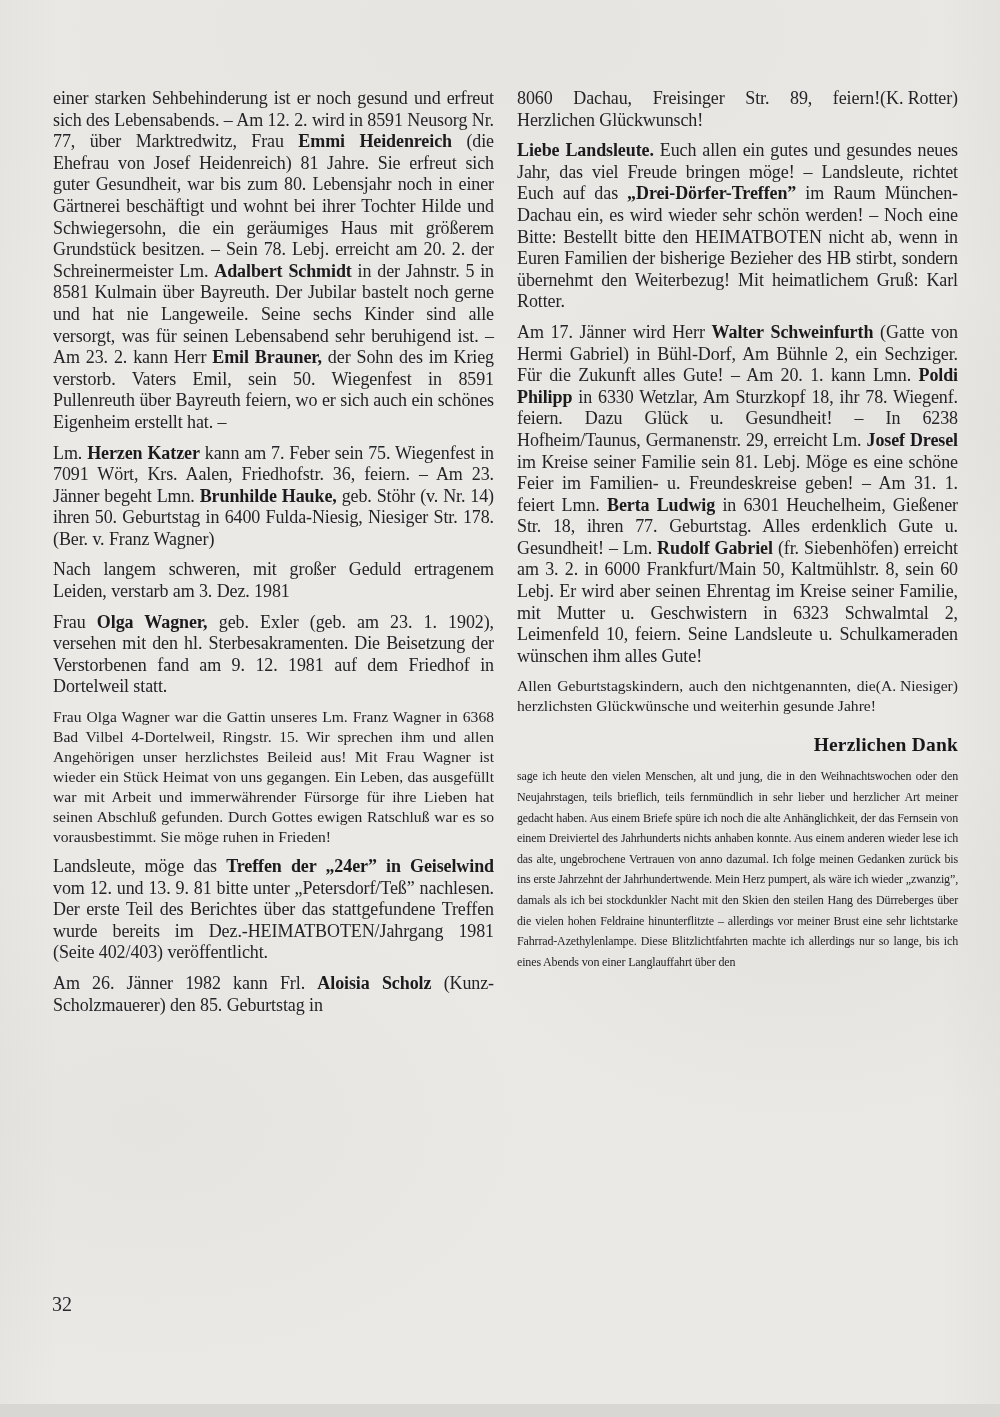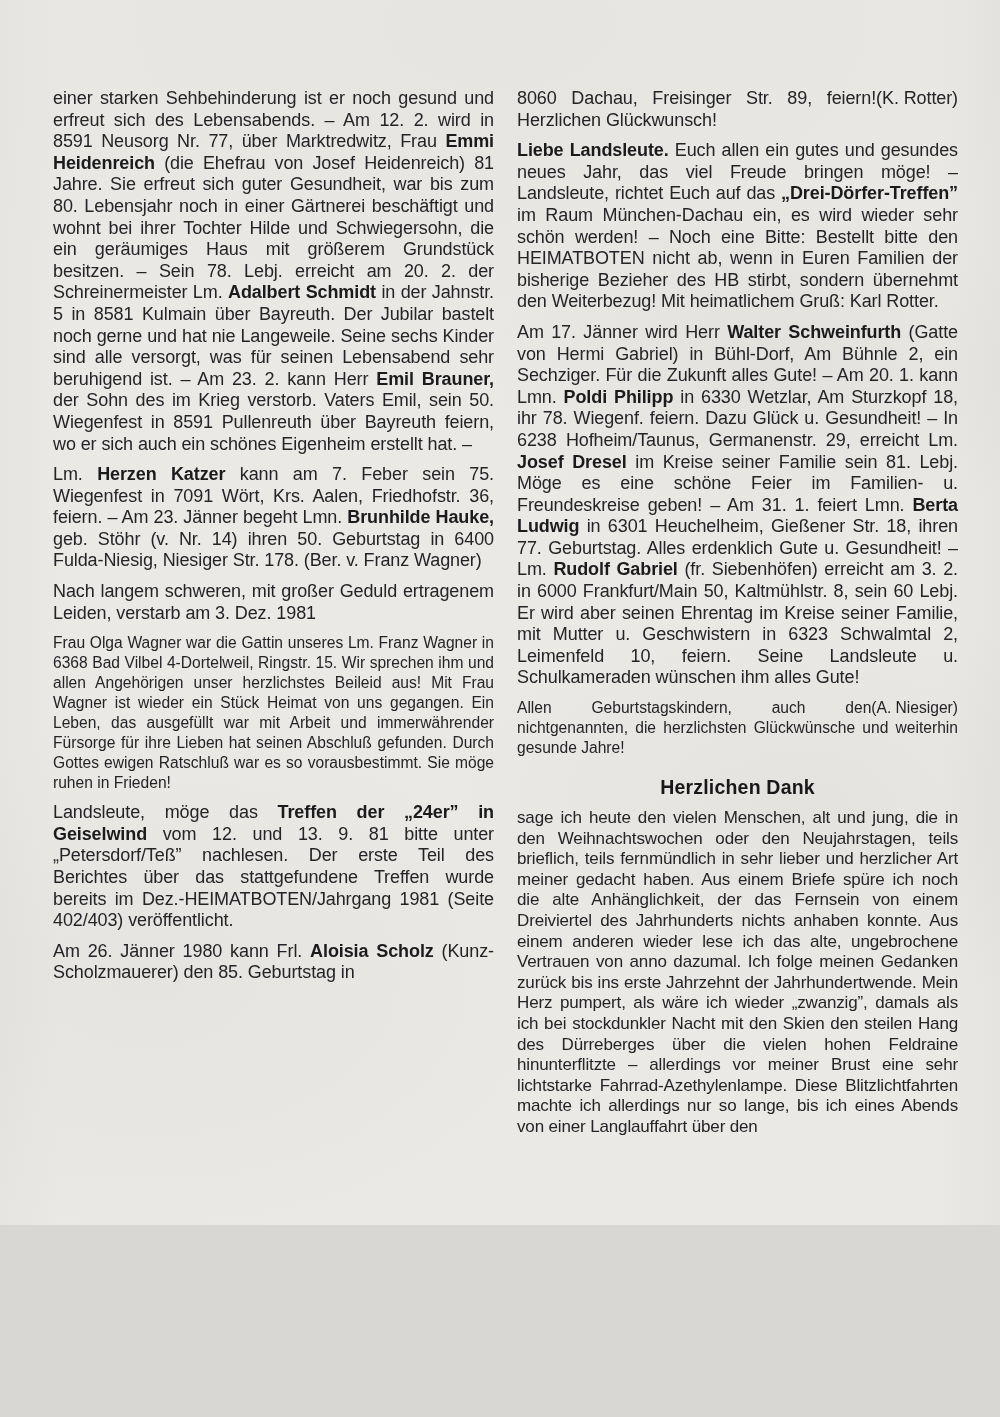--- a/index.html
+++ b/index.html
@@ -1,30 +1,30 @@
 <!DOCTYPE html>
 <html lang="de"><head>
 <meta charset="utf-8">
 <style>
   html, body { margin: 0; padding: 0; }
   body { background: #d8d7d3; }
   .page {
     position: relative;
     width: 1000px;
-    height: 1225px;
+    height: 1404px;
     margin: 0 auto;
     overflow: hidden;
     background-color: #eae9e5;
     background-image:
       radial-gradient(ellipse 420px 260px at 78% 30%, rgba(120,120,118,0.07), rgba(0,0,0,0) 70%),
       radial-gradient(ellipse 500px 300px at 80% 66%, rgba(120,120,118,0.06), rgba(0,0,0,0) 70%),
       radial-gradient(ellipse 600px 380px at 15% 80%, rgba(130,130,128,0.05), rgba(0,0,0,0) 70%),
       radial-gradient(ellipse 900px 500px at 50% 2%, rgba(140,140,138,0.05), rgba(0,0,0,0) 75%),
       linear-gradient(90deg, rgba(150,150,148,0.05) 0%, rgba(0,0,0,0) 6%, rgba(0,0,0,0) 94%, rgba(150,150,148,0.07) 100%);
-    font-family: Liberation Sans, sans-serif;
+    font-family: Liberation Serif, serif;
     color: #242428;
   }
   .col {
     position: absolute;
     top: 88px;
     width: 441px;
     text-align: justify;
     font-size: 18px;
     line-height: 21.6px;
     letter-spacing: -0.1px;
@@ -32,54 +32,55 @@
   .col-left  { left: 53px; }
   .col-right { left: 517px; }
   .blk { margin: 0 0 9px 0; }
   .blk.para { }
   .blk.note {
     font-size: 15.6px;
     line-height: 20px;
     letter-spacing: 0;
   }
   .blk.para-sm {
-    font-size: 17px;
+    font-size: 12px;
     line-height: 20.6px;
     letter-spacing: -0.15px;
   }
   h2.blk {
     font-size: 19.5px;
     line-height: 22px;
     font-weight: bold;
     color: #18181b;
     letter-spacing: 0.2px;
     margin: 16px 0 9px 0;
   }
-  h2.blk.heading-center { text-align: center; margin: 18px 0 10px 0; }
+  h2.blk.heading-center { text-align: right; margin: 18px 0 10px 0; }
   .bold { font-weight: bold; color: #1b1b1e; }
   .right-tag { float: right; }
   .page-number {
     position: absolute;
-    left: 40px;
+    left: 52px;
     top: 1293px;
-    font-size: 17px;
+    font-size: 20px;
     color: #2a2a2e;
   }
 </style>
 </head>
 <body>
 
 <div class="page">
   <div class="col col-left" id="col-left">
       <p class="blk para"><span>einer starken Sehbehinderung ist er noch gesund und erfreut sich des Lebensabends. – Am 12. 2. wird in 8591 Neusorg Nr. 77, über Marktredwitz, Frau </span><span class="bold">Emmi Heidenreich</span><span> (die Ehefrau von Josef Heidenreich) 81 Jahre. Sie erfreut sich guter Gesundheit, war bis zum 80. Lebensjahr noch in einer Gärtnerei beschäftigt und wohnt bei ihrer Tochter Hilde und Schwiegersohn, die ein geräumiges Haus mit größerem Grundstück besitzen. – Sein 78. Lebj. erreicht am 20. 2. der Schreinermeister Lm. </span><span class="bold">Adalbert Schmidt</span><span> in der Jahnstr. 5 in 8581 Kulmain über Bayreuth. Der Jubilar bastelt noch gerne und hat nie Langeweile. Seine sechs Kinder sind alle versorgt, was für seinen Lebensabend sehr beruhigend ist. – Am 23. 2. kann Herr </span><span class="bold">Emil Brauner,</span><span> der Sohn des im Krieg verstorb. Vaters Emil, sein 50. Wiegenfest in 8591 Pullenreuth über Bayreuth feiern, wo er sich auch ein schönes Eigenheim erstellt hat. –</span></p>
       <p class="blk para"><span>Lm. </span><span class="bold">Herzen Katzer</span><span> kann am 7. Feber sein 75. Wiegenfest in 7091 Wört, Krs. Aalen, Friedhofstr. 36, feiern. – Am 23. Jänner begeht Lmn. </span><span class="bold">Brunhilde Hauke,</span><span> geb. Stöhr (v. Nr. 14) ihren 50. Geburtstag in 6400 Fulda-Niesig, Niesiger Str. 178. (Ber. v. Franz Wagner)</span></p>
       <p class="blk para"><span>Nach langem schweren, mit großer Geduld ertragenem Leiden, verstarb am 3. Dez. 1981</span></p>
+      <p class="blk para"><span>Frau </span><span class="bold">Olga Wagner,</span><span> geb. Exler (geb. am 23. 1. 1902), versehen mit den hl. Sterbesakramenten. Die Beisetzung der Verstorbenen fand am 9. 12. 1981 auf dem Friedhof in Dortelweil statt.</span></p>
       <p class="blk note"><span>Frau Olga Wagner war die Gattin unseres Lm. Franz Wagner in 6368 Bad Vilbel 4-Dortelweil, Ringstr. 15. Wir sprechen ihm und allen Angehörigen unser herzlichstes Beileid aus! Mit Frau Wagner ist wieder ein Stück Heimat von uns gegangen. Ein Leben, das ausgefüllt war mit Arbeit und immerwährender Fürsorge für ihre Lieben hat seinen Abschluß gefunden. Durch Gottes ewigen Ratschluß war es so vorausbestimmt. Sie möge ruhen in Frieden!</span></p>
       <p class="blk para"><span>Landsleute, möge das </span><span class="bold">Treffen der „24er” in Geiselwind</span><span> vom 12. und 13. 9. 81 bitte unter „Petersdorf/Teß” nachlesen. Der erste Teil des Berichtes über das stattgefundene Treffen wurde bereits im Dez.-HEIMATBOTEN/Jahrgang 1981 (Seite 402/403) veröffentlicht.</span></p>
-      <p class="blk para"><span>Am 26. Jänner 1980 kann Frl. </span><span class="bold">Aloisia Scholz</span><span> (Kunz-Scholzmauerer) den 85. Geburtstag in</span></p>
+      <p class="blk para"><span>Am 26. Jänner 1982 kann Frl. </span><span class="bold">Aloisia Scholz</span><span> (Kunz-Scholzmauerer) den 85. Geburtstag in</span></p>
     </div>
   <div class="col col-right" id="col-right">
       <p class="blk para"><span class="right-tag">(K. Rotter)</span><span>8060 Dachau, Freisinger Str. 89, feiern! Herzlichen Glückwunsch!</span></p>
       <p class="blk para"><span class="bold">Liebe Landsleute.</span><span> Euch allen ein gutes und gesundes neues Jahr, das viel Freude bringen möge! – Landsleute, richtet Euch auf das </span><span class="bold">„Drei-Dörfer-Treffen”</span><span> im Raum München-Dachau ein, es wird wieder sehr schön werden! – Noch eine Bitte: Bestellt bitte den HEIMATBOTEN nicht ab, wenn in Euren Familien der bisherige Bezieher des HB stirbt, sondern übernehmt den Weiterbezug! Mit heimatlichem Gruß: Karl Rotter.</span></p>
       <p class="blk para"><span>Am 17. Jänner wird Herr </span><span class="bold">Walter Schweinfurth</span><span> (Gatte von Hermi Gabriel) in Bühl-Dorf, Am Bühnle 2, ein Sechziger. Für die Zukunft alles Gute! – Am 20. 1. kann Lmn. </span><span class="bold">Poldi Philipp</span><span> in 6330 Wetzlar, Am Sturzkopf 18, ihr 78. Wiegenf. feiern. Dazu Glück u. Gesundheit! – In 6238 Hofheim/Taunus, Germanenstr. 29, erreicht Lm. </span><span class="bold">Josef Dresel</span><span> im Kreise seiner Familie sein 81. Lebj. Möge es eine schöne Feier im Familien- u. Freundeskreise geben! – Am 31. 1. feiert Lmn. </span><span class="bold">Berta Ludwig</span><span> in 6301 Heuchelheim, Gießener Str. 18, ihren 77. Geburtstag. Alles erdenklich Gute u. Gesundheit! – Lm. </span><span class="bold">Rudolf Gabriel</span><span> (fr. Siebenhöfen) erreicht am 3. 2. in 6000 Frankfurt/Main 50, Kaltmühlstr. 8, sein 60 Lebj. Er wird aber seinen Ehrentag im Kreise seiner Familie, mit Mutter u. Geschwistern in 6323 Schwalmtal 2, Leimenfeld 10, feiern. Seine Landsleute u. Schulkameraden wünschen ihm alles Gute!</span></p>
       <p class="blk note"><span class="right-tag">(A. Niesiger)</span><span>Allen Geburtstagskindern, auch den nichtgenannten, die herzlichsten Glückwünsche und weiterhin gesunde Jahre!</span></p>
       <h2 class="blk heading-center"><span>Herzlichen Dank</span></h2>
       <p class="blk para-sm"><span>sage ich heute den vielen Menschen, alt und jung, die in den Weihnachtswochen oder den Neujahrstagen, teils brieflich, teils fernmündlich in sehr lieber und herzlicher Art meiner gedacht haben. Aus einem Briefe spüre ich noch die alte Anhänglichkeit, der das Fernsein von einem Dreiviertel des Jahrhunderts nichts anhaben konnte. Aus einem anderen wieder lese ich das alte, ungebrochene Vertrauen von anno dazumal. Ich folge meinen Gedanken zurück bis ins erste Jahrzehnt der Jahrhundertwende. Mein Herz pumpert, als wäre ich wieder „zwanzig”, damals als ich bei stockdunkler Nacht mit den Skien den steilen Hang des Dürreberges über die vielen hohen Feldraine hinunterflitzte – allerdings vor meiner Brust eine sehr lichtstarke Fahrrad-Azethylenlampe. Diese Blitzlichtfahrten machte ich allerdings nur so lange, bis ich eines Abends von einer Langlauffahrt über den</span></p>
     </div>
   <div class="page-number">32</div>

